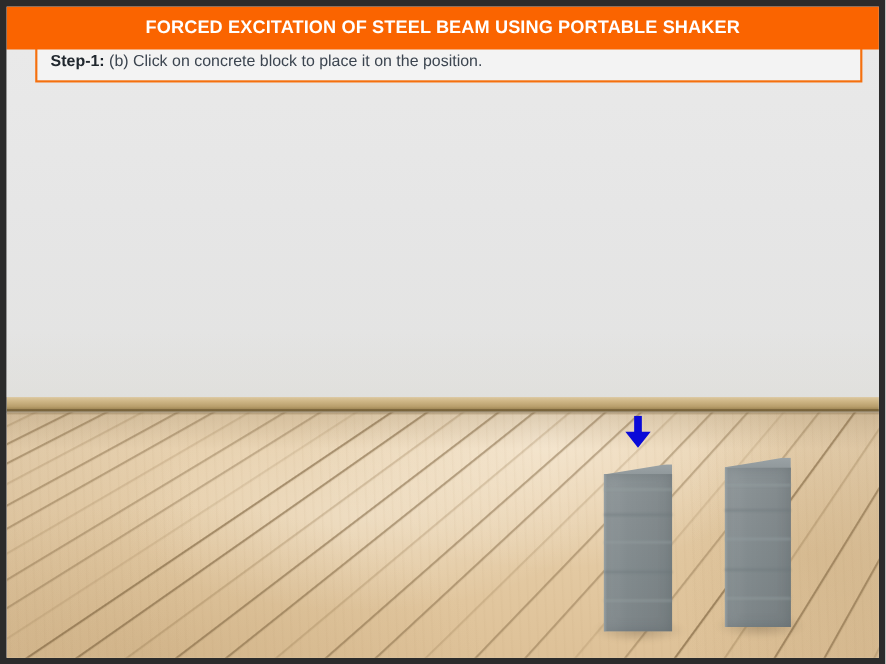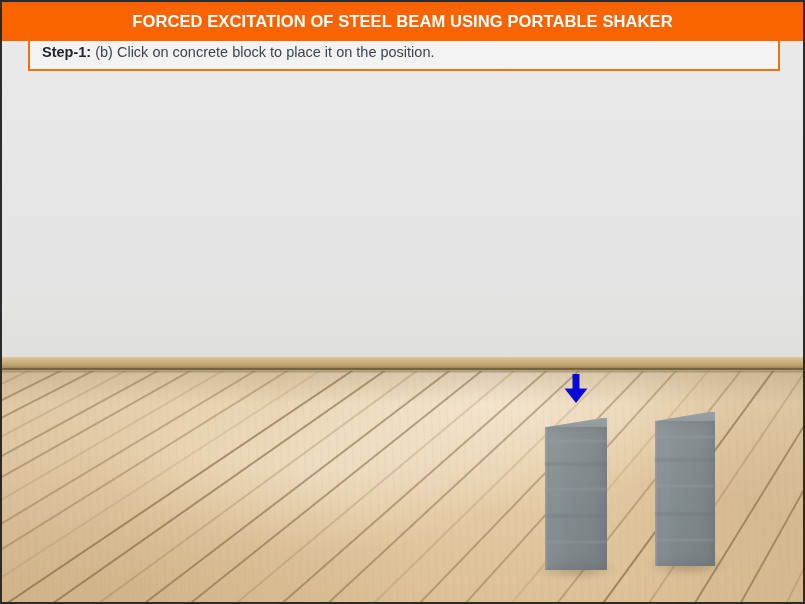--- a/index.html
+++ b/index.html
@@ -9,21 +9,21 @@
   }
   body {
     font-family: "Liberation Sans", sans-serif;
   }
 
   #app {
     position: relative;
     width: 805px;
     height: 604px;
     box-sizing: border-box;
-    border: 2px solid #7f1d1d;
+    border: 6px solid #7f1d1d;
     background: #e2e2e2;
     overflow: hidden;
   }
 
   
   .header-bar {
     position: absolute;
     left: 0;
     top: 0;
     width: 100%;

